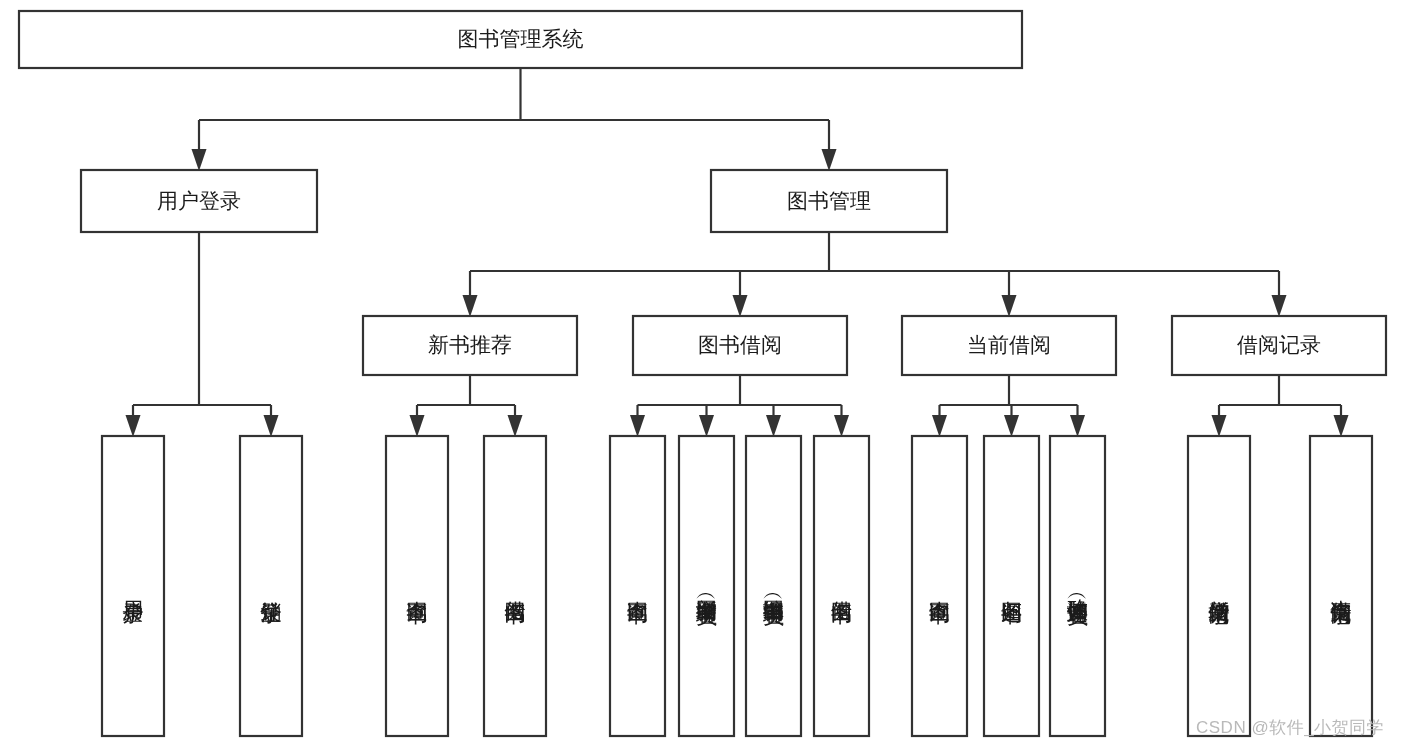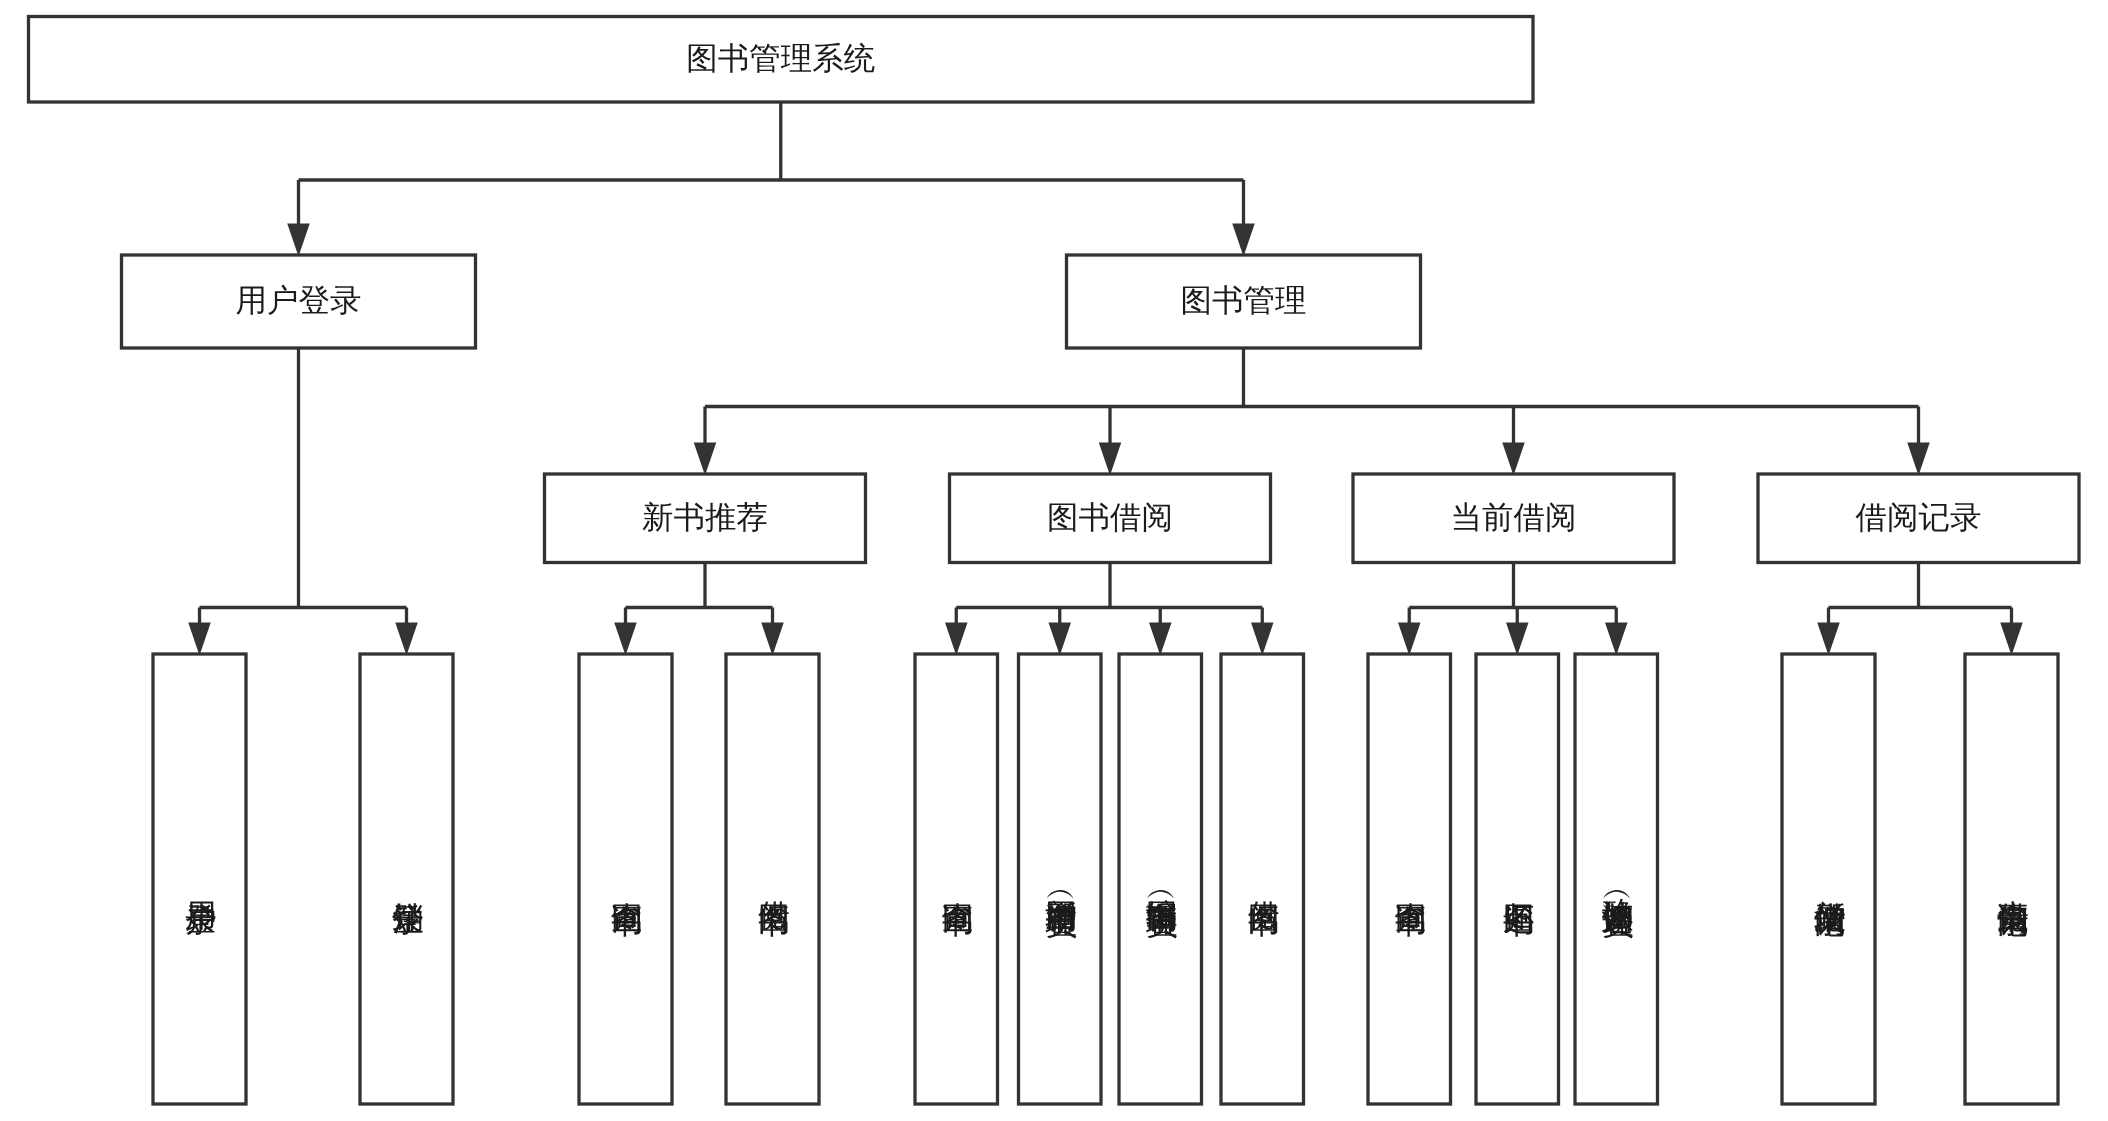--- a/index.html
+++ b/index.html
@@ -173,13 +173,14 @@
       <div class="leaf-label" style="left: 610px; top: 436px; width: 55px; height: 300px;">查询图书</div>
       <div class="leaf-label" style="left: 679px; top: 436px; width: 55px; height: 300px;">新增图书（管理员）</div>
       <div class="leaf-label" style="left: 746px; top: 436px; width: 55px; height: 300px;">编辑图书（管理员）</div>
       <div class="leaf-label" style="left: 814px; top: 436px; width: 55px; height: 300px;">借阅图书</div>
       <div class="leaf-label" style="left: 912px; top: 436px; width: 55px; height: 300px;">查询图书</div>
       <div class="leaf-label" style="left: 984px; top: 436px; width: 55px; height: 300px;">归还图书</div>
       <div class="leaf-label" style="left: 1050px; top: 436px; width: 55px; height: 300px;">确认归还（管理员）</div>
       <div class="leaf-label" style="left: 1188px; top: 436px; width: 62px; height: 300px;">新增借阅记录</div>
       <div class="leaf-label" style="left: 1310px; top: 436px; width: 62px; height: 300px;">查询借阅记录</div>
     </div>
+  <div class="watermark" style="left: 1196px; top: 716px;">CSDN @软件_小贺同学</div>
 </div>
 
 </body></html>

